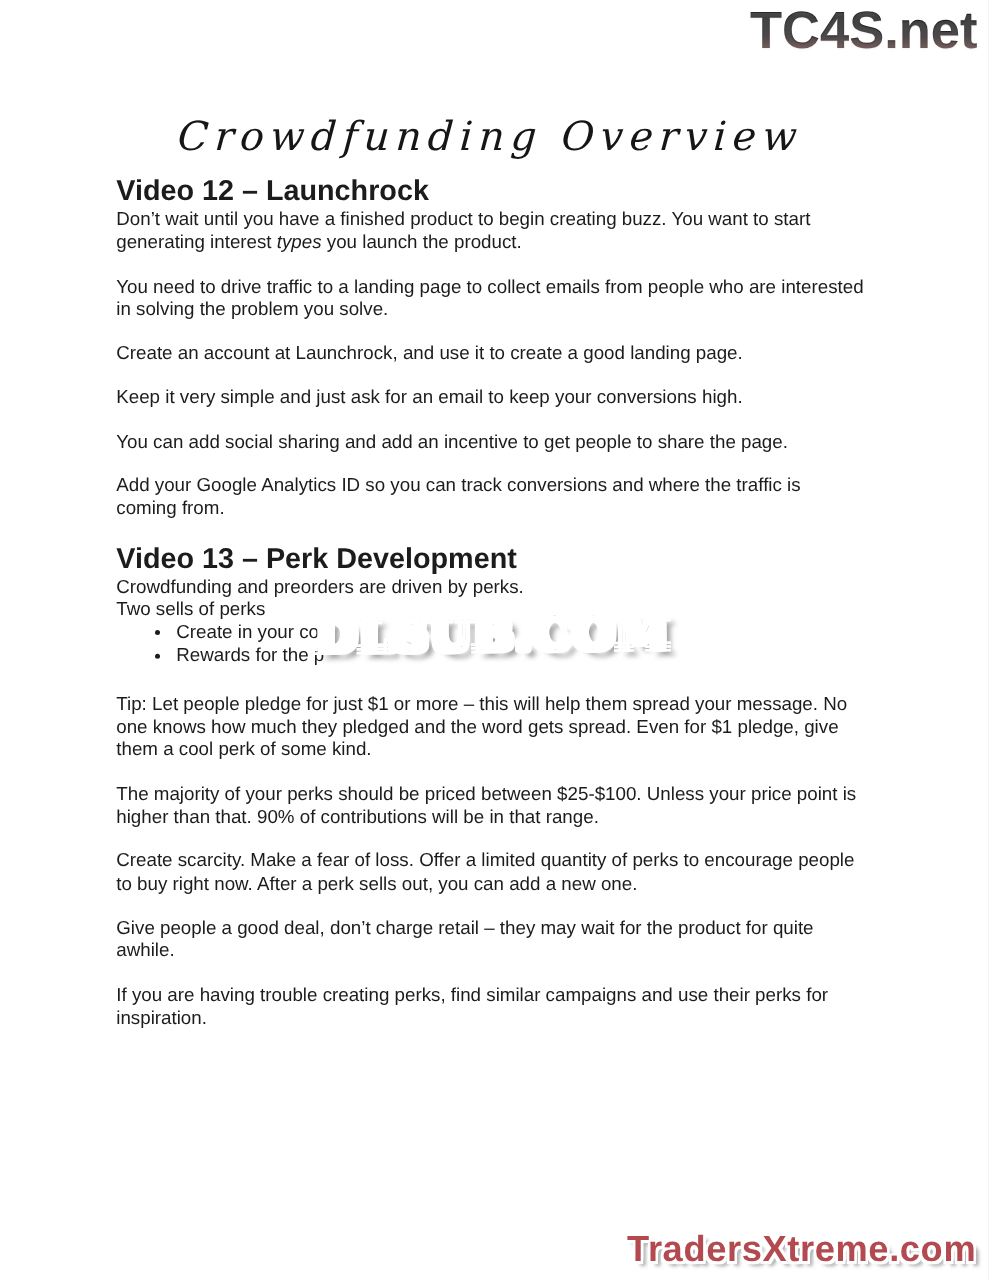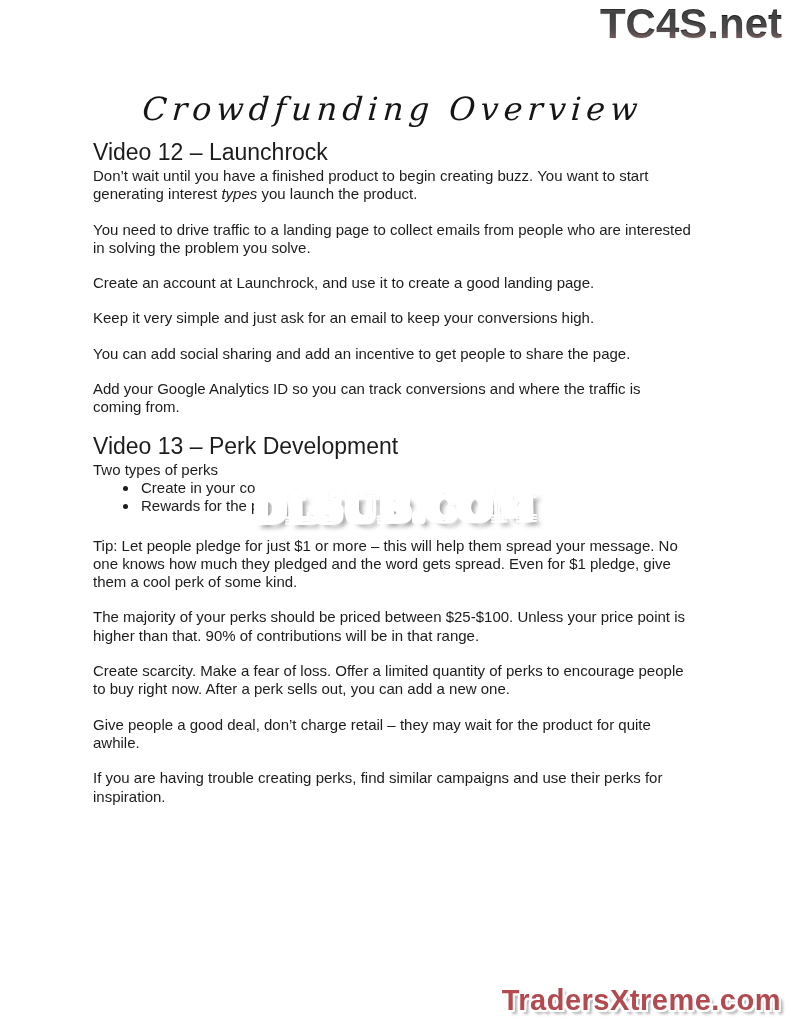--- a/index.html
+++ b/index.html
@@ -43,21 +43,21 @@
     font-size: 32px;
     line-height: 46px;
     letter-spacing: 5px;
     text-align: center;
     color: #161616;
     margin: 0 0 8px 0;
     transform: skewX(-4deg);
   }
   h2.section-heading {
     font-size: 23px;
-    font-weight: 400;
+    font-weight: 700;
     line-height: 24px;
     margin: 0 0 3px 0;
     color: #1c1c1c;
   }
   .content p {
     font-size: 15px;
     line-height: 18.3px;
     margin: 0 0 17px 0;
   }
   .content p.tight { margin: 0; }
@@ -125,21 +125,22 @@
     <p><span>Don’t wait until you have a finished product to begin creating buzz. You want to start generating interest </span><em>types</em><span> you launch the product.</span></p>
 
     <p>You need to drive traffic to a landing page to collect emails from people who are interested in solving the problem you solve.</p>
     <p>Create an account at Launchrock, and use it to create a good landing page.</p>
     <p>Keep it very simple and just ask for an email to keep your conversions high.</p>
     <p>You can add social sharing and add an incentive to get people to share the page.</p>
     <p>Add your Google Analytics ID so you can track conversions and where the traffic is coming from.</p>
 
     <h2 class="section-heading">Video 13 – Perk Development</h2>
 
-    <p class="tight">Two types of perks</p>
+    <p class="tight">Crowdfunding and preorders are driven by perks.</p>
+    <p class="tight">Two sells of perks</p>
 
     <ul class="perk-list">
       <li>Create in your co</li>
       <li>Rewards for the p</li>
     </ul>
 
     <p>Tip: Let people pledge for just $1 or more – this will help them spread your message. No one knows how much they pledged and the word gets spread. Even for $1 pledge, give them a cool perk of some kind.</p>
     <p>The majority of your perks should be priced between $25-$100. Unless your price point is higher than that. 90% of contributions will be in that range.</p>
     <p>Create scarcity. Make a fear of loss. Offer a limited quantity of perks to encourage people to buy right now. After a perk sells out, you can add a new one.</p>
     <p>Give people a good deal, don’t charge retail – they may wait for the product for quite awhile.</p>

